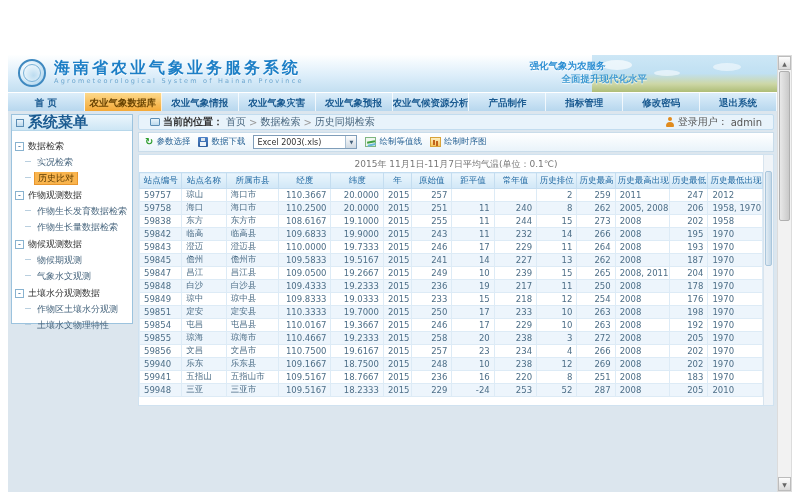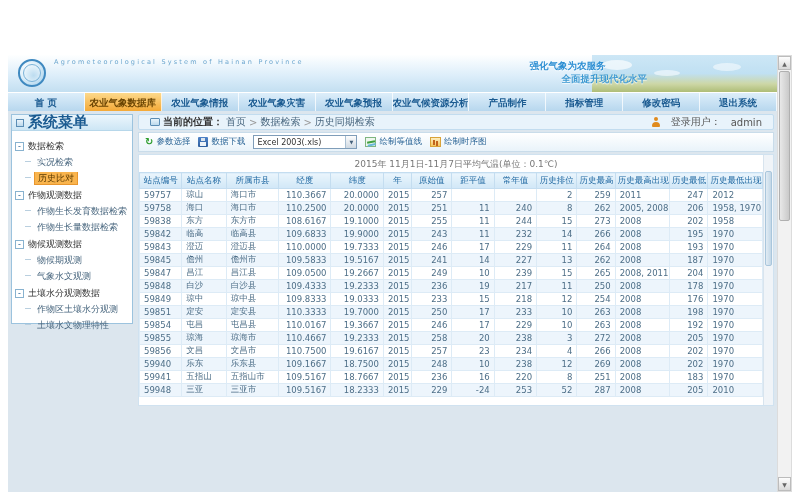--- a/index.html
+++ b/index.html
@@ -49,21 +49,21 @@
   .tree-item::before { content:""; display:inline-block; width:6px; height:1px; background:#b9cfdf; margin:0 3px 3px 0; }
   .tree-item .item-label { padding:1px 3px; }
   .tree-item.active .item-label { background:#f9b44d; border:1px solid #e8962e; color:#5a3a00; }
 
   .main { position:absolute; left:130px; top:3px; right:3px; }
   .breadcrumb-bar { height:16px; background:#e8f3fb; border:1px solid #c2dcef; border-radius:2px; display:flex; align-items:center; gap:3px; font-size:10px; color:#555; padding:0 11px; }
   .monitor-icon { width:10px; height:8px; border:1px solid #5b8db5; background:linear-gradient(#e8f4fb,#bcd9ec); border-radius:1px; }
   .crumb-prefix { font-weight:bold; color:#333; }
   .crumb-link { color:#49677f; cursor:pointer; }
   .crumb-sep { color:#999; }
-  .user-info { margin-left:auto; display:flex; align-items:center; gap:10px; color:#555; }
+  .user-info { margin-left:auto; display:flex; align-items:center; gap:3px; color:#555; }
   .user-icon { position:relative; width:9px; height:10px; }
   .user-icon::before { content:""; position:absolute; top:0; left:2.5px; width:4px; height:4px; border-radius:50%; background:#e08b1e; }
   .user-icon::after { content:""; position:absolute; bottom:0; left:0.5px; width:8px; height:5px; border-radius:4px 4px 1px 1px; background:#e08b1e; }
 
   .toolbar { height:20px; margin-top:2px; background:linear-gradient(#ffffff,#e9f3fa); border:1px solid #c9dcea; display:flex; align-items:center; gap:8px; padding:0 6px; font-size:8.5px; color:#2a6496; }
   .tool-btn { display:flex; align-items:center; gap:3px; cursor:pointer; white-space:nowrap; }
   .refresh-icon { color:#2f9e2f; font-weight:bold; font-size:10px; line-height:10px; }
   .save-icon { position:relative; width:10px; height:10px; background:linear-gradient(#4f83c8,#2f5f9e); border-radius:1px; }
   .save-icon::before { content:""; position:absolute; left:3px; top:1px; width:4px; height:3px; background:#dce6f0; }
   .save-icon::after { content:""; position:absolute; left:2px; bottom:1px; width:6px; height:4px; background:#eef3f8; }
@@ -89,20 +89,21 @@
 <body>
 
 <div class="page">
 
   <div class="app">
 
     <div class="banner">
       <div class="banner-field"></div>
       <div class="logo"></div>
       <div class="title-block">
+        <div class="app-title">海南省农业气象业务服务系统</div>
         <div class="app-subtitle">Agrometeorological System of Hainan Province</div>
       </div>
       <div class="slogan">
         <div class="line1">强化气象为农服务</div>
         <div class="line2">全面提升现代化水平</div>
       </div>
     </div>
 
     <div class="nav">
         <div class="nav-item">首 页</div>

